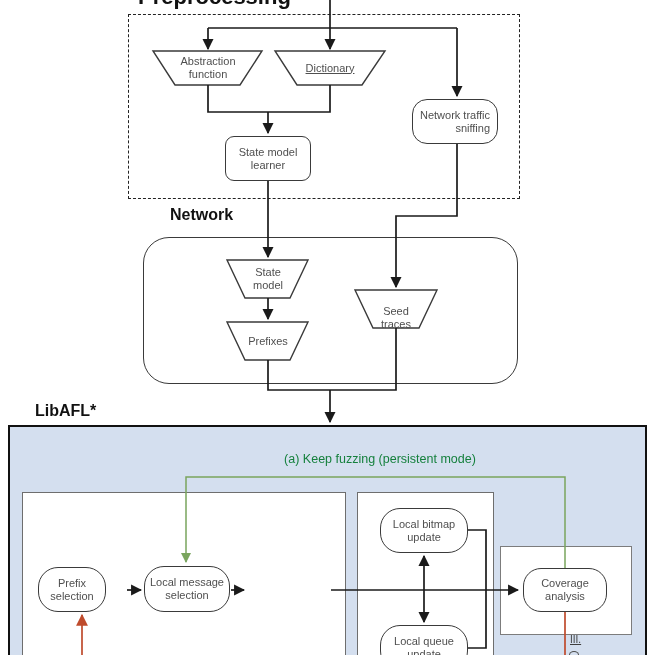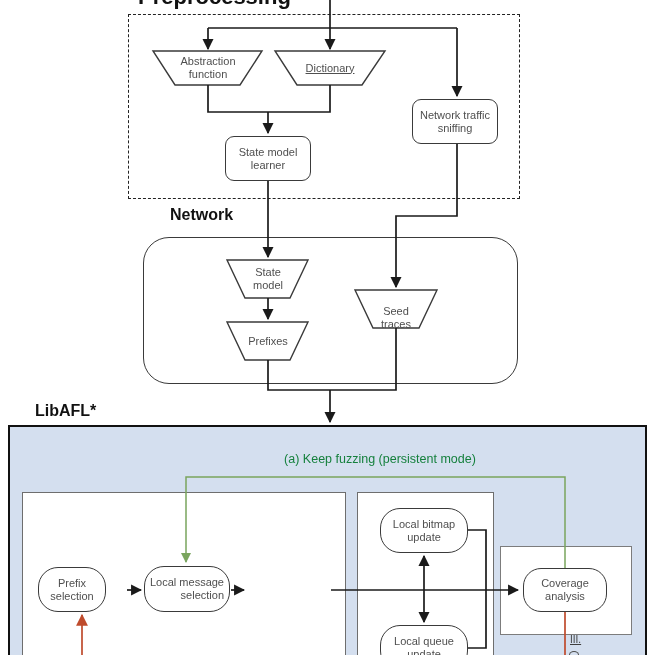--- a/index.html
+++ b/index.html
@@ -127,26 +127,26 @@
 
   <div class="trap-label" style="left:158px;top:51px;width:100px;height:34px;">Abstraction
 function</div>
   <div class="trap-label" style="left:280px;top:51px;width:100px;height:34px;text-decoration:underline;">Dictionary</div>
   <div class="trap-label" style="left:228px;top:260px;width:80px;height:38px;">State
 model</div>
   <div class="trap-label" style="left:228px;top:322px;width:80px;height:38px;">Prefixes</div>
   <div class="trap-label" style="left:356px;top:290px;width:80px;height:56px;">Seed
 traces</div>
 
-  <div class="node" style="left:412px;top:99px;width:86px;height:45px;border-radius:9px;">Network traffic
+  <div class="node" style="left:412px;top:99px;width:86px;height:45px;border-radius:15px;text-align:right;">Network traffic
 sniffing</div>
   <div class="node" style="left:225px;top:136px;width:86px;height:45px;border-radius:9px;">State model
 learner</div>
   <div class="node" style="left:38px;top:567px;width:68px;height:45px;">Prefix selection</div>
-  <div class="node" style="left:144px;top:566px;width:86px;height:46px;text-align:right;">Local message
+  <div class="node" style="left:144px;top:566px;width:86px;height:46px;">Local message
 selection</div>
   <div class="node" style="left:380px;top:508px;width:88px;height:45px;">Local bitmap
 update</div>
   <div class="node" style="left:380px;top:625px;width:88px;height:46px;">Local queue
 update</div>
   <div class="node" style="left:523px;top:568px;width:84px;height:44px;border-radius:18px;">Coverage
 analysis</div>
 
 </div>
 

